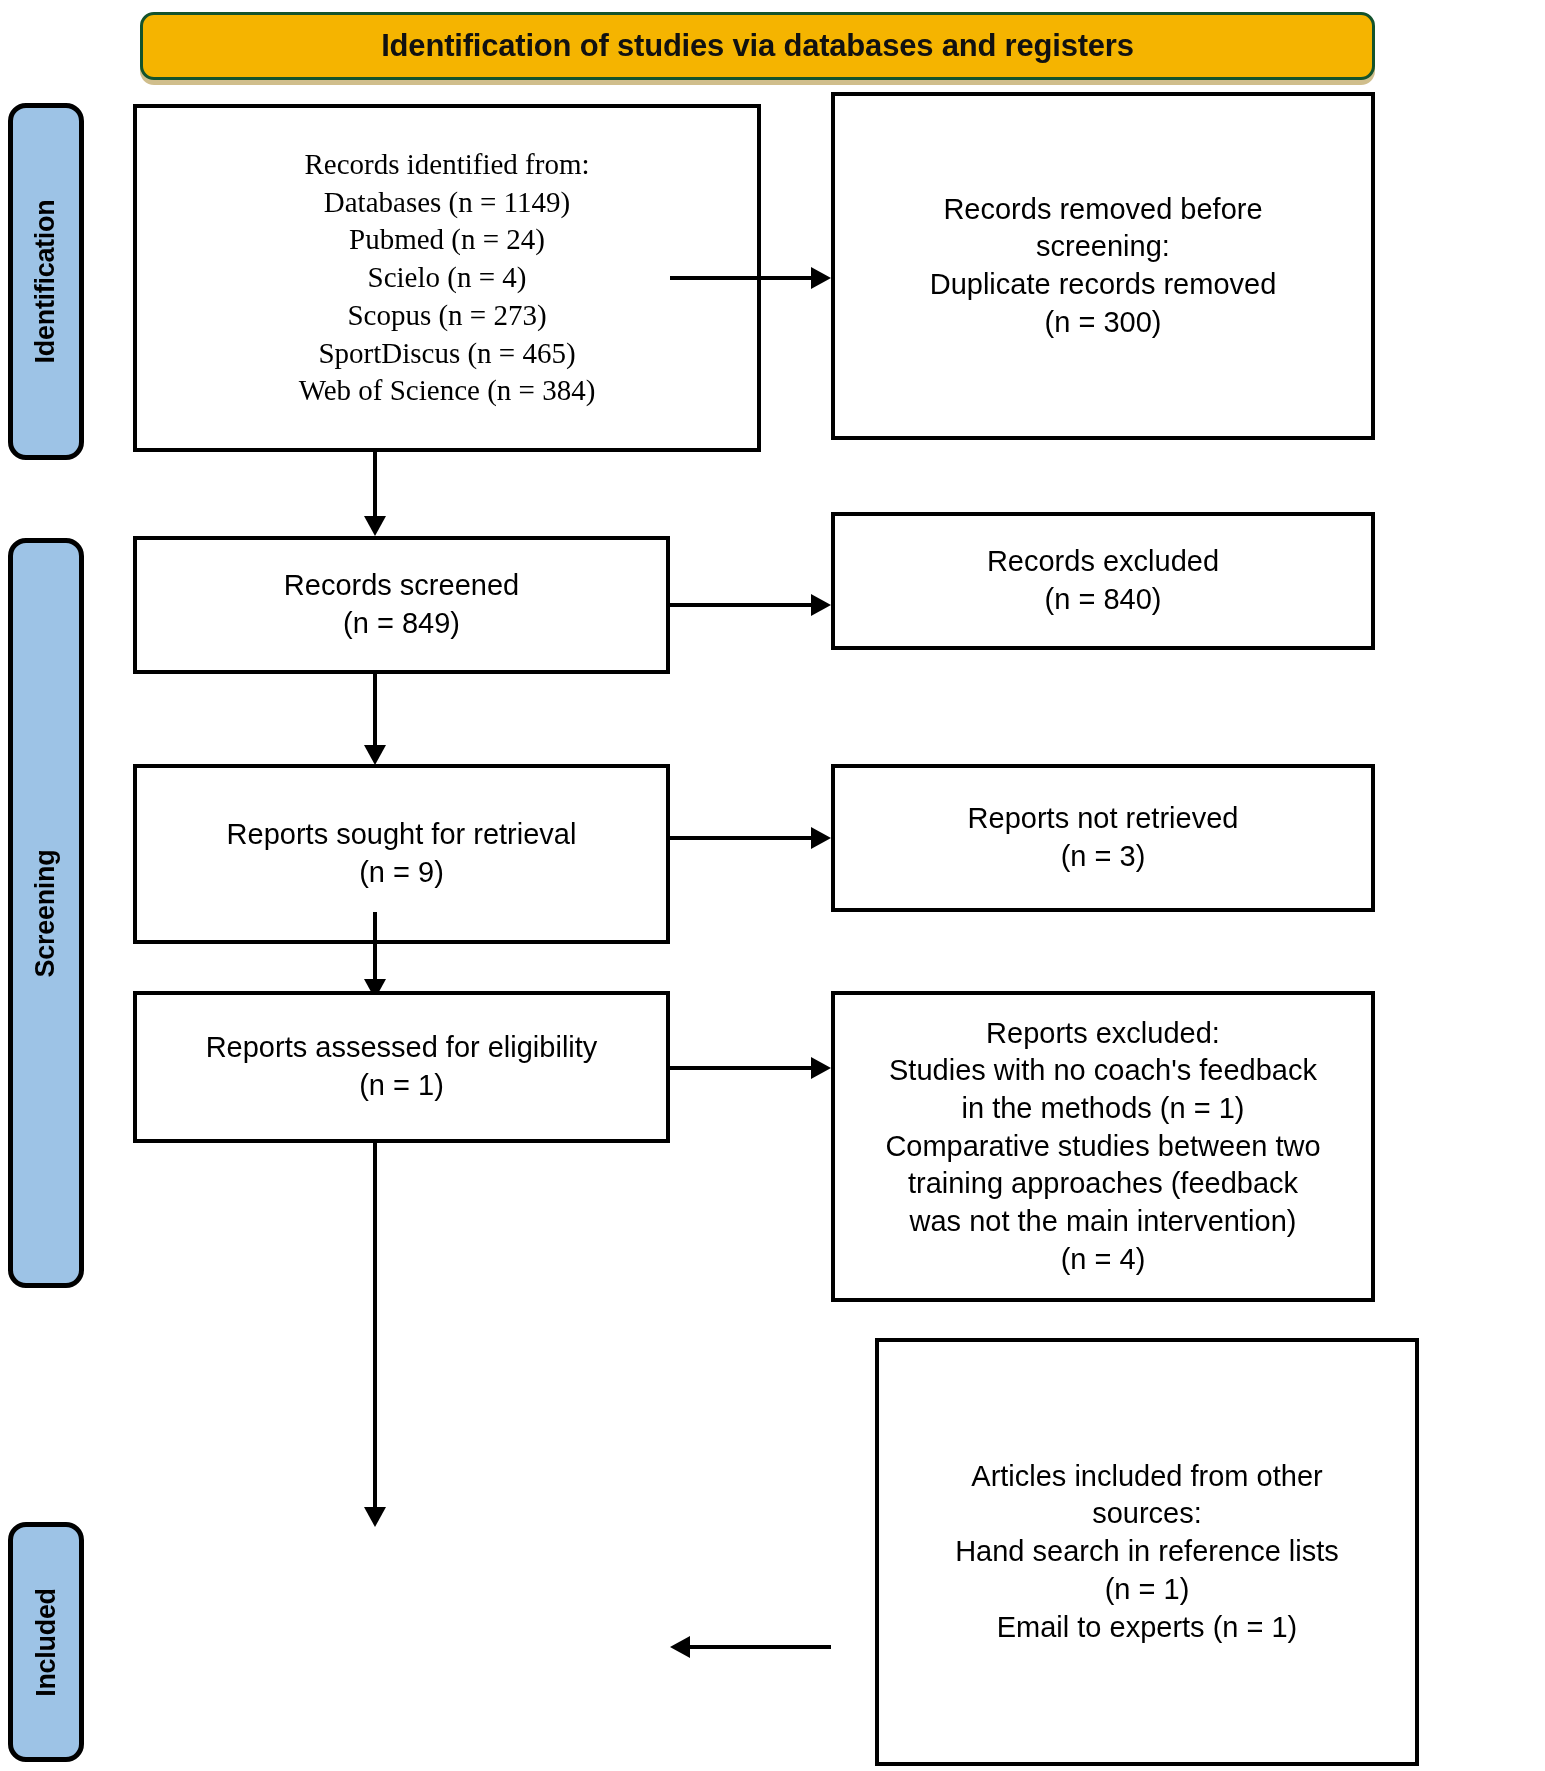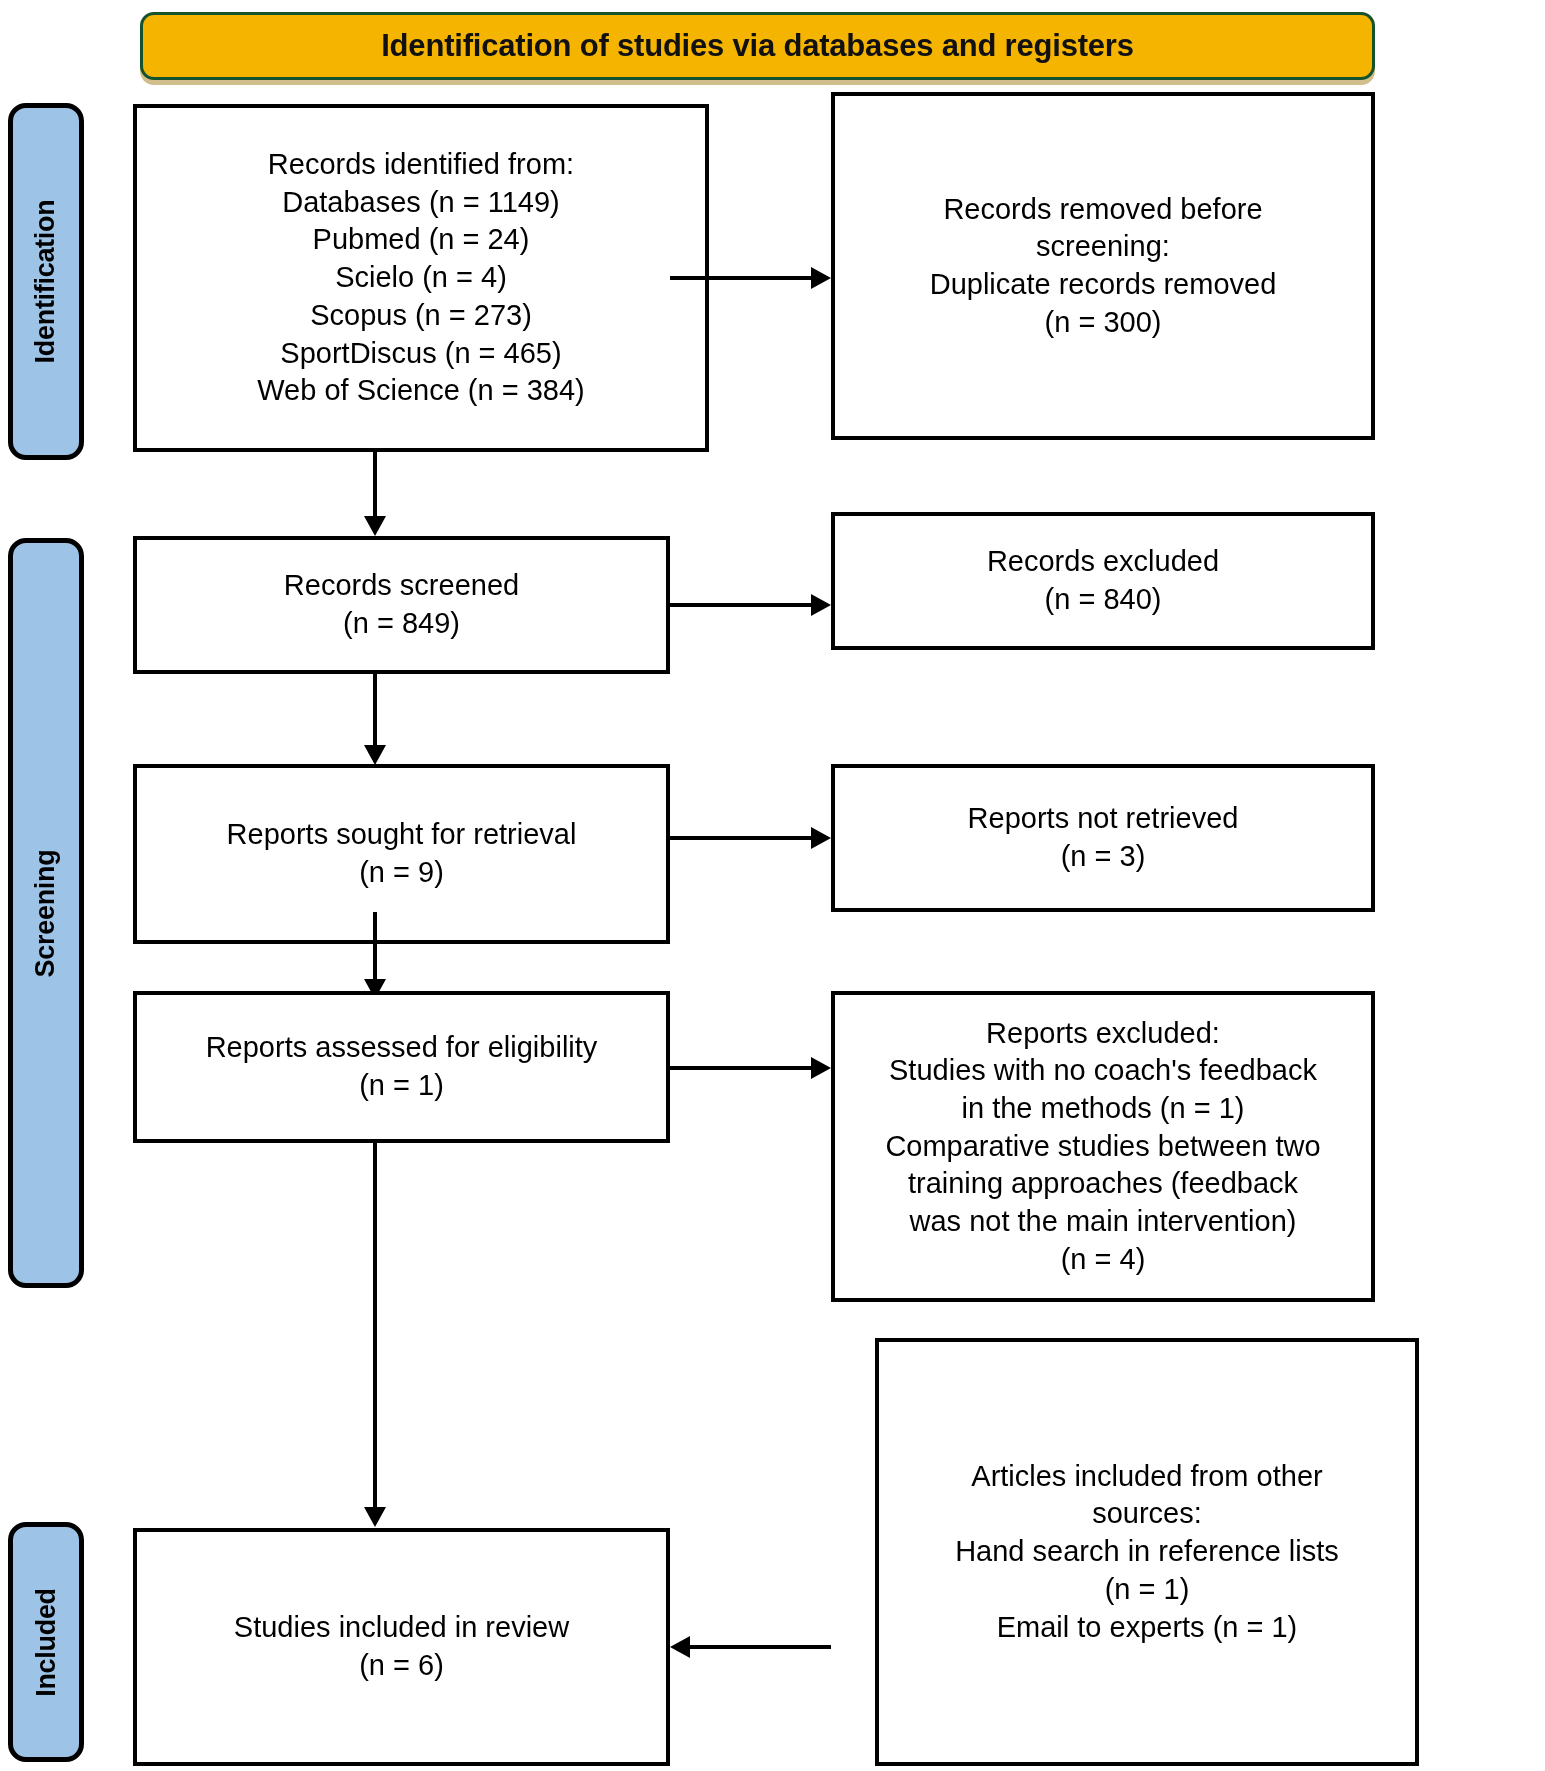--- a/index.html
+++ b/index.html
@@ -133,21 +133,21 @@
   <div class="stage" style="top:103px; height:357px;">
     <span class="stage-label">Identification</span>
   </div>
   <div class="stage" style="top:538px; height:750px;">
     <span class="stage-label">Screening</span>
   </div>
   <div class="stage" style="top:1522px; height:240px;">
     <span class="stage-label">Included</span>
   </div>
 
-  <div class="box" style="left:133px; top:104px; width:576px; height:348px;">
+  <div class="box" style="left:133px; top:104px; width:628px; height:348px;font-family:Liberation Serif, serif;">
     <div class="box-text">Records identified from:
 Databases (n = 1149)
 Pubmed (n = 24)
 Scielo (n = 4)
 Scopus (n = 273)
 SportDiscus (n = 465)
 Web of Science (n = 384)</div>
   </div>
 
   <div class="box" style="left:831px; top:92px; width:544px; height:348px;">
@@ -209,24 +209,20 @@
 was not the main intervention)
 (n = 4)</div>
   </div>
 
   <div class="hline" style="left:670px; top:1066px; width:141px;"></div>
   <div class="arrow-right" style="left:811px; top:1057px;"></div>
 
   <div class="vline" style="left:373px; top:1143px; height:375px;"></div>
   <div class="arrow-down" style="left:364px; top:1507px;"></div>
 
-  <div class="box" style="left:133px; top:1528px; width:537px; height:238px;">
-    <div class="box-text">Studies included in review
-(n = 6)</div>
-  </div>
 
   <div class="box" style="left:875px; top:1338px; width:544px; height:428px;">
     <div class="box-text">Articles included from other
 sources:
 Hand search in reference lists
 (n = 1)
 Email to experts (n = 1)</div>
   </div>
 
   <div class="hline" style="left:690px; top:1645px; width:141px;"></div>

